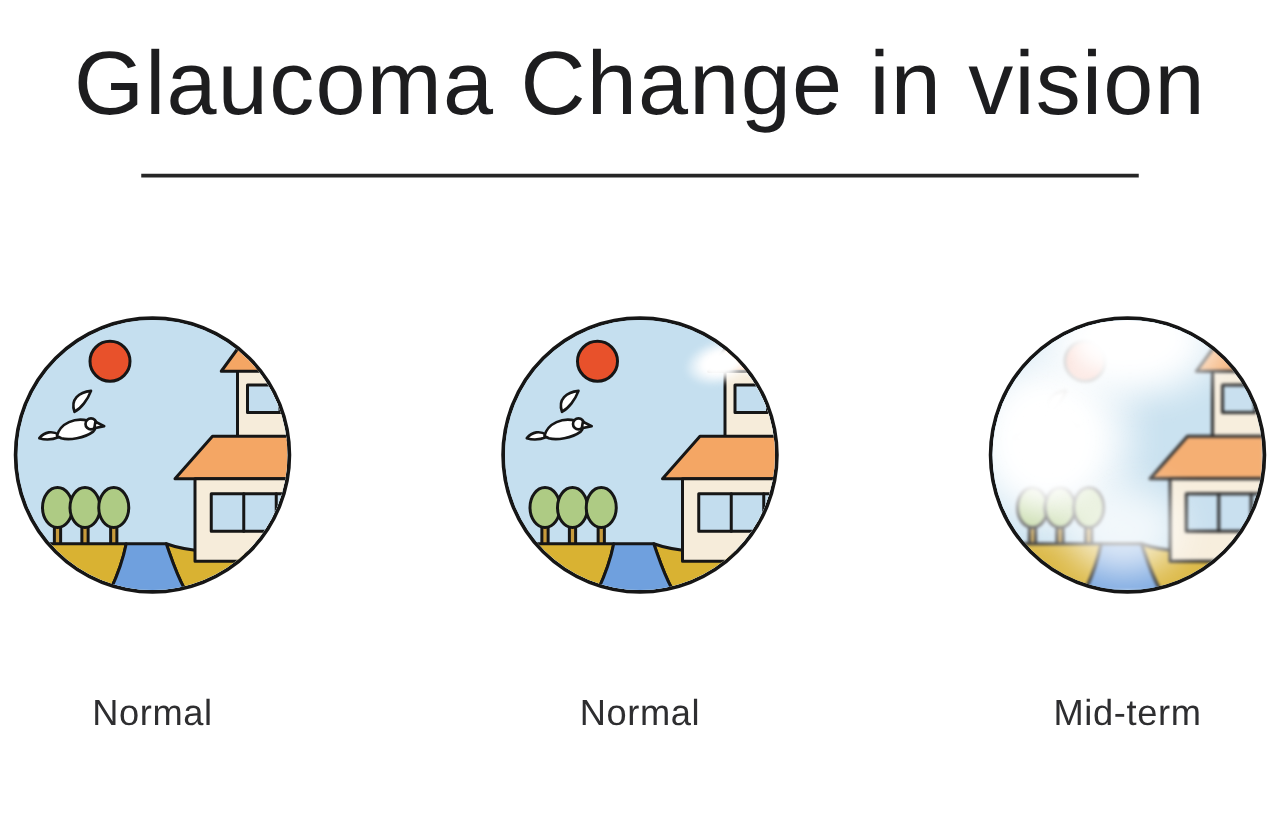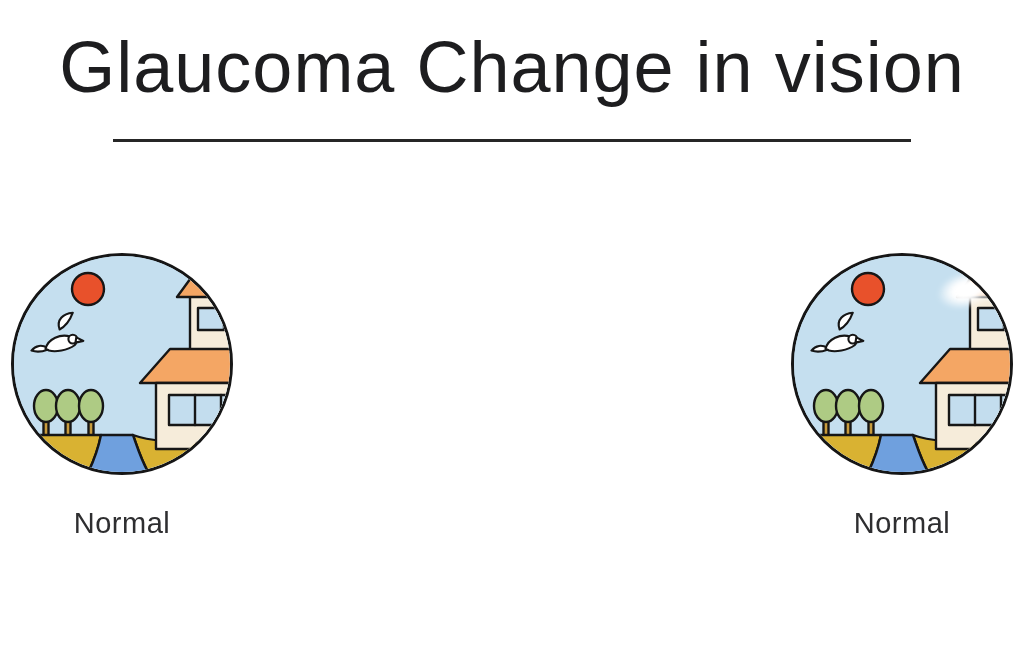--- a/index.html
+++ b/index.html
@@ -12,21 +12,21 @@
   body{
     width:1024px;height:672px;position:relative;overflow:hidden;
     background:var(--bg);font-family:"Liberation Sans", sans-serif;
   }
   .title{
     position:absolute;top:26px;left:0;width:100%;margin:0;text-align:center;
     font-size:72px;font-weight:300;letter-spacing:1px;color:var(--title-color);
   }
   .rule{position:absolute;top:139px;left:113px;width:798px;height:3px;background:var(--rule-color);}
   .stages{position:absolute;top:253px;left:11px;width:1002px;display:flex;justify-content:space-between;}
-  figure.stage{margin:0;width:222px;display:flex;flex-direction:column;align-items:center;}
+  figure.stage{margin:0;width:222px;display:flex;flex-direction:column;align-items:center;gap:48px;}
   .circle{
     position:relative;width:222px;height:222px;box-sizing:border-box;
     border:3px solid var(--outline);border-radius:50%;overflow:hidden;background:var(--sky);
   }
   svg.scene{position:absolute;top:0;left:0;width:216px;height:216px;display:block;}
   .caption{margin-top:32px;font-size:29px;color:var(--label-color);letter-spacing:.5px;}
 
   
   .o{stroke:var(--outline);stroke-width:2.4;stroke-linejoin:round;stroke-linecap:round;}
   .f-sky{fill:var(--sky)} .f-sun{fill:var(--sun)} .f-roof{fill:var(--roof)}
@@ -116,15 +116,27 @@
     <div class="circle">
       <svg class="scene" viewBox="0 0 216 216">
           <use href="#scene"></use>
         </svg>
       <div class="fog fe1"></div>
       <div class="fog fe2"></div>
     </div>
     <figcaption class="caption">Normal</figcaption>
   </figure>
 
+  <figure class="stage stage-mid">
+    <div class="circle">
+      <svg class="scene" viewBox="0 0 216 216">
+          <use href="#scene"></use>
+        </svg>
+      <div class="veil fmv"></div>
+      <div class="fog fm1"></div>
+      <div class="fog fm2"></div>
+      <div class="fog fm3"></div>
+    </div>
+    <figcaption class="caption">Mid-term</figcaption>
+  </figure>
 
 
 </div>
 
 </body></html>

